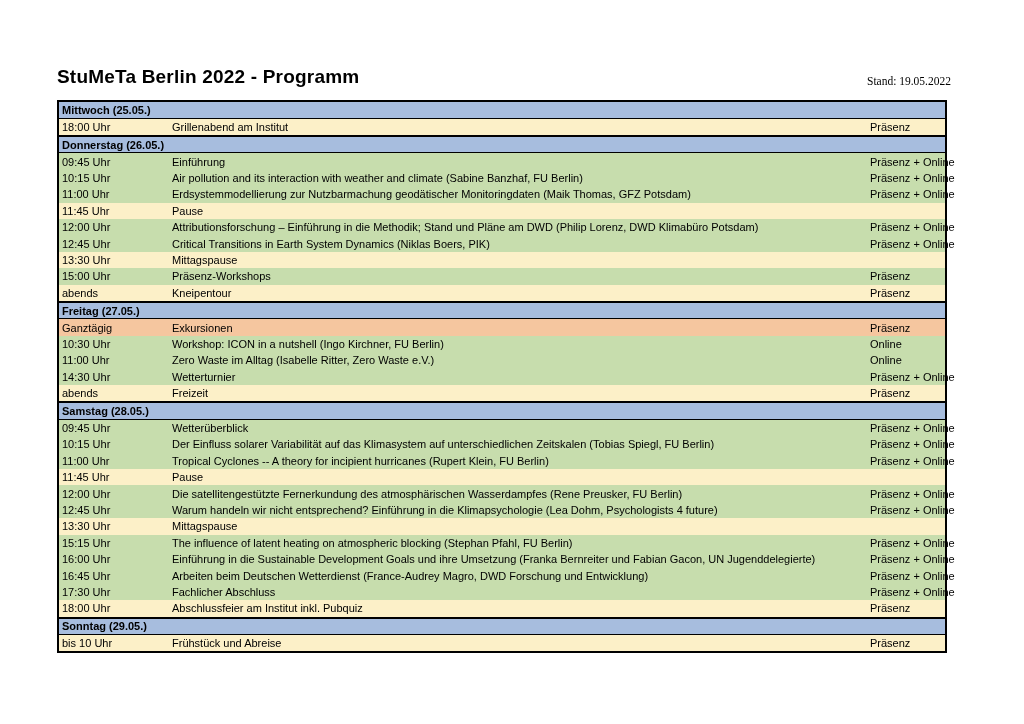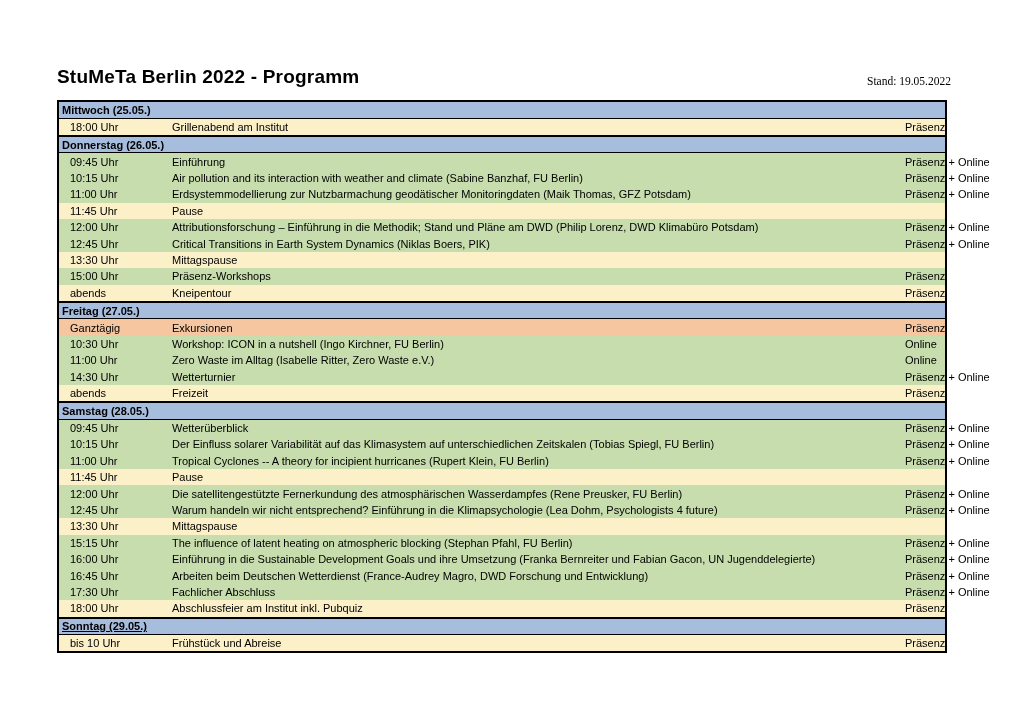--- a/index.html
+++ b/index.html
@@ -56,23 +56,23 @@
     position: relative;
     height: 16.4px;
     font-size: 11px;
   }
   .row span {
     position: absolute;
     top: 50%;
     transform: translateY(-50%);
     white-space: nowrap;
   }
-  .col-time  { left: 11px; }
+  .col-time  { left: 3px; }
   .col-event { left: 113px; }
-  .col-mode  { left: 846px; text-align: center; }
+  .col-mode  { left: 811px; text-align: center; }
 </style>
 </head>
 <body>
 
 <div class="page-title">StuMeTa Berlin 2022 - Programm</div>
 <div class="stand">Stand: 19.05.2022</div>
 
 <div id="schedule">
     <div class="section" style="border-color: rgb(0, 0, 0);">
       <div class="day-header" style="background: rgb(167, 189, 222); border-bottom-color: rgb(0, 0, 0);">Mittwoch (25.05.)</div>
@@ -214,21 +214,21 @@
         <span class="col-time">17:30 Uhr</span>
         <span class="col-event">Fachlicher Abschluss</span>
         <span class="col-mode">Präsenz + Online</span>
       </div>
       <div class="row" style="background: rgb(252, 240, 200);">
         <span class="col-time">18:00 Uhr</span>
         <span class="col-event">Abschlussfeier am Institut inkl. Pubquiz</span>
         <span class="col-mode">Präsenz</span>
       </div>
     </div>
-    <div class="section" style="border-color: rgb(0, 0, 0); text-decoration: underline;">
+    <div class="section" style="border-color: rgb(0, 0, 0);">
       <div class="day-header" style="background: rgb(167, 189, 222); border-bottom-color: rgb(0, 0, 0);">Sonntag (29.05.)</div>
       <div class="row" style="background: rgb(252, 240, 200);">
         <span class="col-time">bis 10 Uhr</span>
         <span class="col-event">Frühstück und Abreise</span>
         <span class="col-mode">Präsenz</span>
       </div>
     </div>
   </div>
 
 </body></html>

